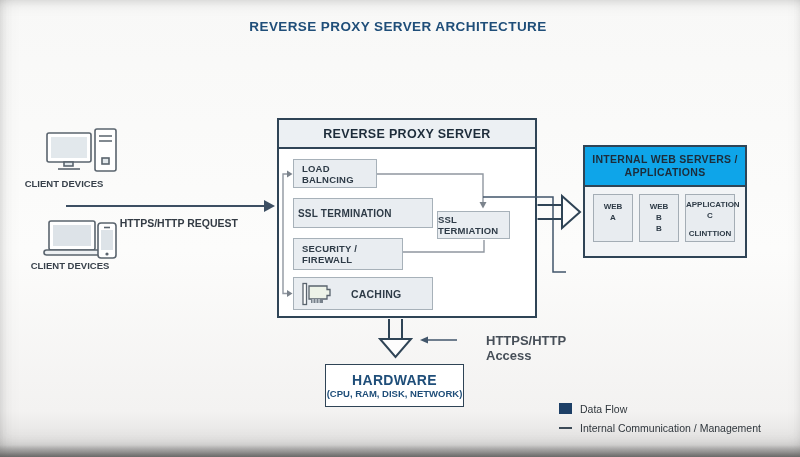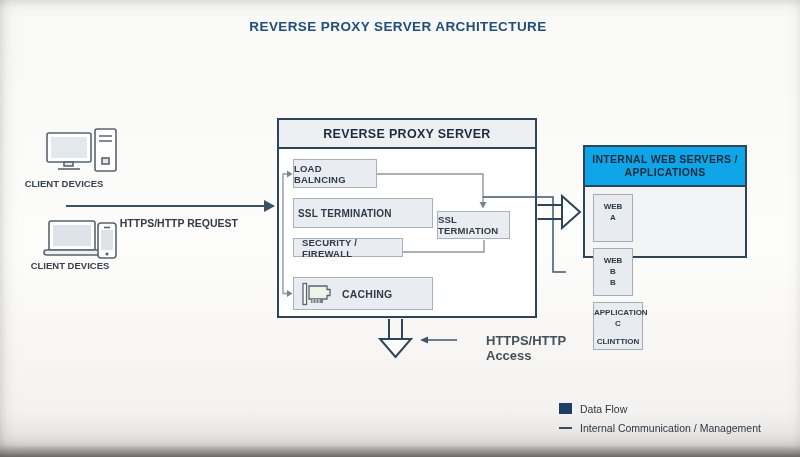--- a/index.html
+++ b/index.html
@@ -10,21 +10,21 @@
     box-shadow:inset 0 10px 18px -16px rgba(60,60,60,.55), inset 0 -16px 18px -10px rgba(80,80,80,.55), inset 14px 0 24px -22px rgba(90,90,90,.35);
   }
   .abs{position:absolute;}
   .ttl{font-weight:bold;color:#1f4e79;font-size:13.5px;letter-spacing:.4px;text-align:center;}
   .lbl{font-weight:bold;color:#38414b;}
   .outbox{background:#ffffff;border:2px solid #2f4456;box-sizing:border-box;}
   .hd{background:#ecf0f3;border-bottom:2px solid #2f4456;display:flex;align-items:center;justify-content:center;
       font-weight:bold;color:#1d2c3a;font-size:12.5px;letter-spacing:.3px;}
   .mod{background:#e9edf1;border:1px solid #a7b1b9;box-sizing:border-box;display:flex;align-items:center;
        font-weight:bold;color:#2e3b47;font-size:10px;letter-spacing:.2px;}
-  .iwsbody{display:flex;gap:6px;padding:7px 8px;flex-direction:column;}
+  .iwsbody{display:flex;gap:6px;padding:7px 8px;}
   .card{background:#e8ecf0;border:1px solid #a4adb5;box-sizing:border-box;text-align:center;
         font-weight:bold;color:#2e3b47;font-size:8px;line-height:1.35;padding-top:7px;}
   .legendtxt{font-size:10.5px;color:#2f363c;}
   svg{display:block;}
 </style>
 </head>
 <body>
 
 <div class="stage">
 
@@ -92,29 +92,29 @@
     </g>
   </svg>
 
   <div class="abs lbl" style="left:18px;top:178px;width:92px;text-align:center;font-size:9.5px;">CLIENT DEVICES</div>
   <div class="abs lbl" style="left:24px;top:260px;width:92px;text-align:center;font-size:9.5px;">CLIENT DEVICES</div>
   <div class="abs lbl" style="left:98px;top:217px;width:140px;text-align:right;font-size:10.5px;color:#333b44;">HTTPS/HTTP REQUEST</div>
 
   <div class="abs outbox" style="left:277px;top:118px;width:260px;height:200px;z-index:1;">
     <div class="hd" style="height:27px;">REVERSE PROXY SERVER</div>
 
-    <div class="abs mod" style="left:14px;top:39px;width:84px;height:29px;font-size:9.5px;">LOAD BALNCING</div>
+    <div class="abs mod" style="left:14px;top:39px;width:84px;height:29px;padding-left:8px;font-size:9.5px;">LOAD BALNCING</div>
 
     <div class="abs mod" style="left:14px;top:78px;width:140px;height:30px;padding-left:4px;">SSL TERMINATION</div>
 
     <div class="abs mod" style="left:158px;top:91px;width:73px;height:28px;justify-content:center;font-size:9.5px;">SSL TERMIATION</div>
 
-    <div class="abs mod" style="left:14px;top:118px;width:110px;height:19px;padding-left:8px;font-size:9.5px;">SECURITY / FIREWALL</div>
+    <div class="abs mod" style="left:14px;top:118px;width:110px;height:32px;padding-left:8px;font-size:9.5px;">SECURITY / FIREWALL</div>
 
-    <div class="abs mod" style="left:14px;top:157px;width:140px;height:33px;padding-left:8px;gap:8px;font-size:10.5px;">
+    <div class="abs mod" style="left:14px;top:157px;width:140px;height:33px;padding-left:8px;gap:17px;font-size:10.5px;">
       <svg width="32" height="24" viewBox="0 0 32 24">
         <rect x="1" y="1.5" width="3.5" height="21" fill="#ffffff" stroke="#5a646e" stroke-width="1.3"></rect>
         <path d="M7 4 h18 v3.5 h3 v6 h-3 v3.5 h-18 z" fill="#edf3e8" stroke="#5a646e" stroke-width="1.3"></path>
         <rect x="9" y="17" width="12" height="4" fill="#77818b"></rect>
         <path d="M11 17 v4 M14 17 v4 M17 17 v4" stroke="#e9edf1" stroke-width="1"></path>
       </svg>
       <span>CACHING</span>
     </div>
   </div>
 
@@ -137,20 +137,24 @@
         <div>APPLICATION</div>
         <div>C</div>
         <div style="margin-top:7px;">CLINTTION</div>
       </div>
     </div>
   </div>
 
 
   <div class="abs" style="left:460px;top:333px;width:120px;font-weight:bold;font-size:13px;color:#474f58;margin-left:26px;">HTTPS/HTTP Access</div>
 
+  <div class="abs" style="left:325px;top:364px;width:139px;height:43px;background:#ffffff;border:1.5px solid #2f4456;box-sizing:border-box;display:flex;flex-direction:column;align-items:center;justify-content:center;z-index:1;">
+    <div style="font-weight:bold;font-size:14px;color:#1f4e79;letter-spacing:.3px;">HARDWARE</div>
+    <div style="font-weight:bold;font-size:9.5px;color:#1f4e79;">(CPU, RAM, DISK, NETWORK)</div>
+  </div>
 
   <div class="abs" style="left:559px;top:401px;z-index:3;">
     <div style="display:flex;align-items:center;gap:8px;height:15px;">
       <div style="width:13px;height:11px;background:#1d3f66;"></div>
       <div class="legendtxt">Data Flow</div>
     </div>
     <div style="display:flex;align-items:center;gap:8px;height:15px;margin-top:4px;">
       <div style="width:13px;height:2px;background:#3c4a57;"></div>
       <div class="legendtxt">Internal Communication / Management</div>
     </div>

